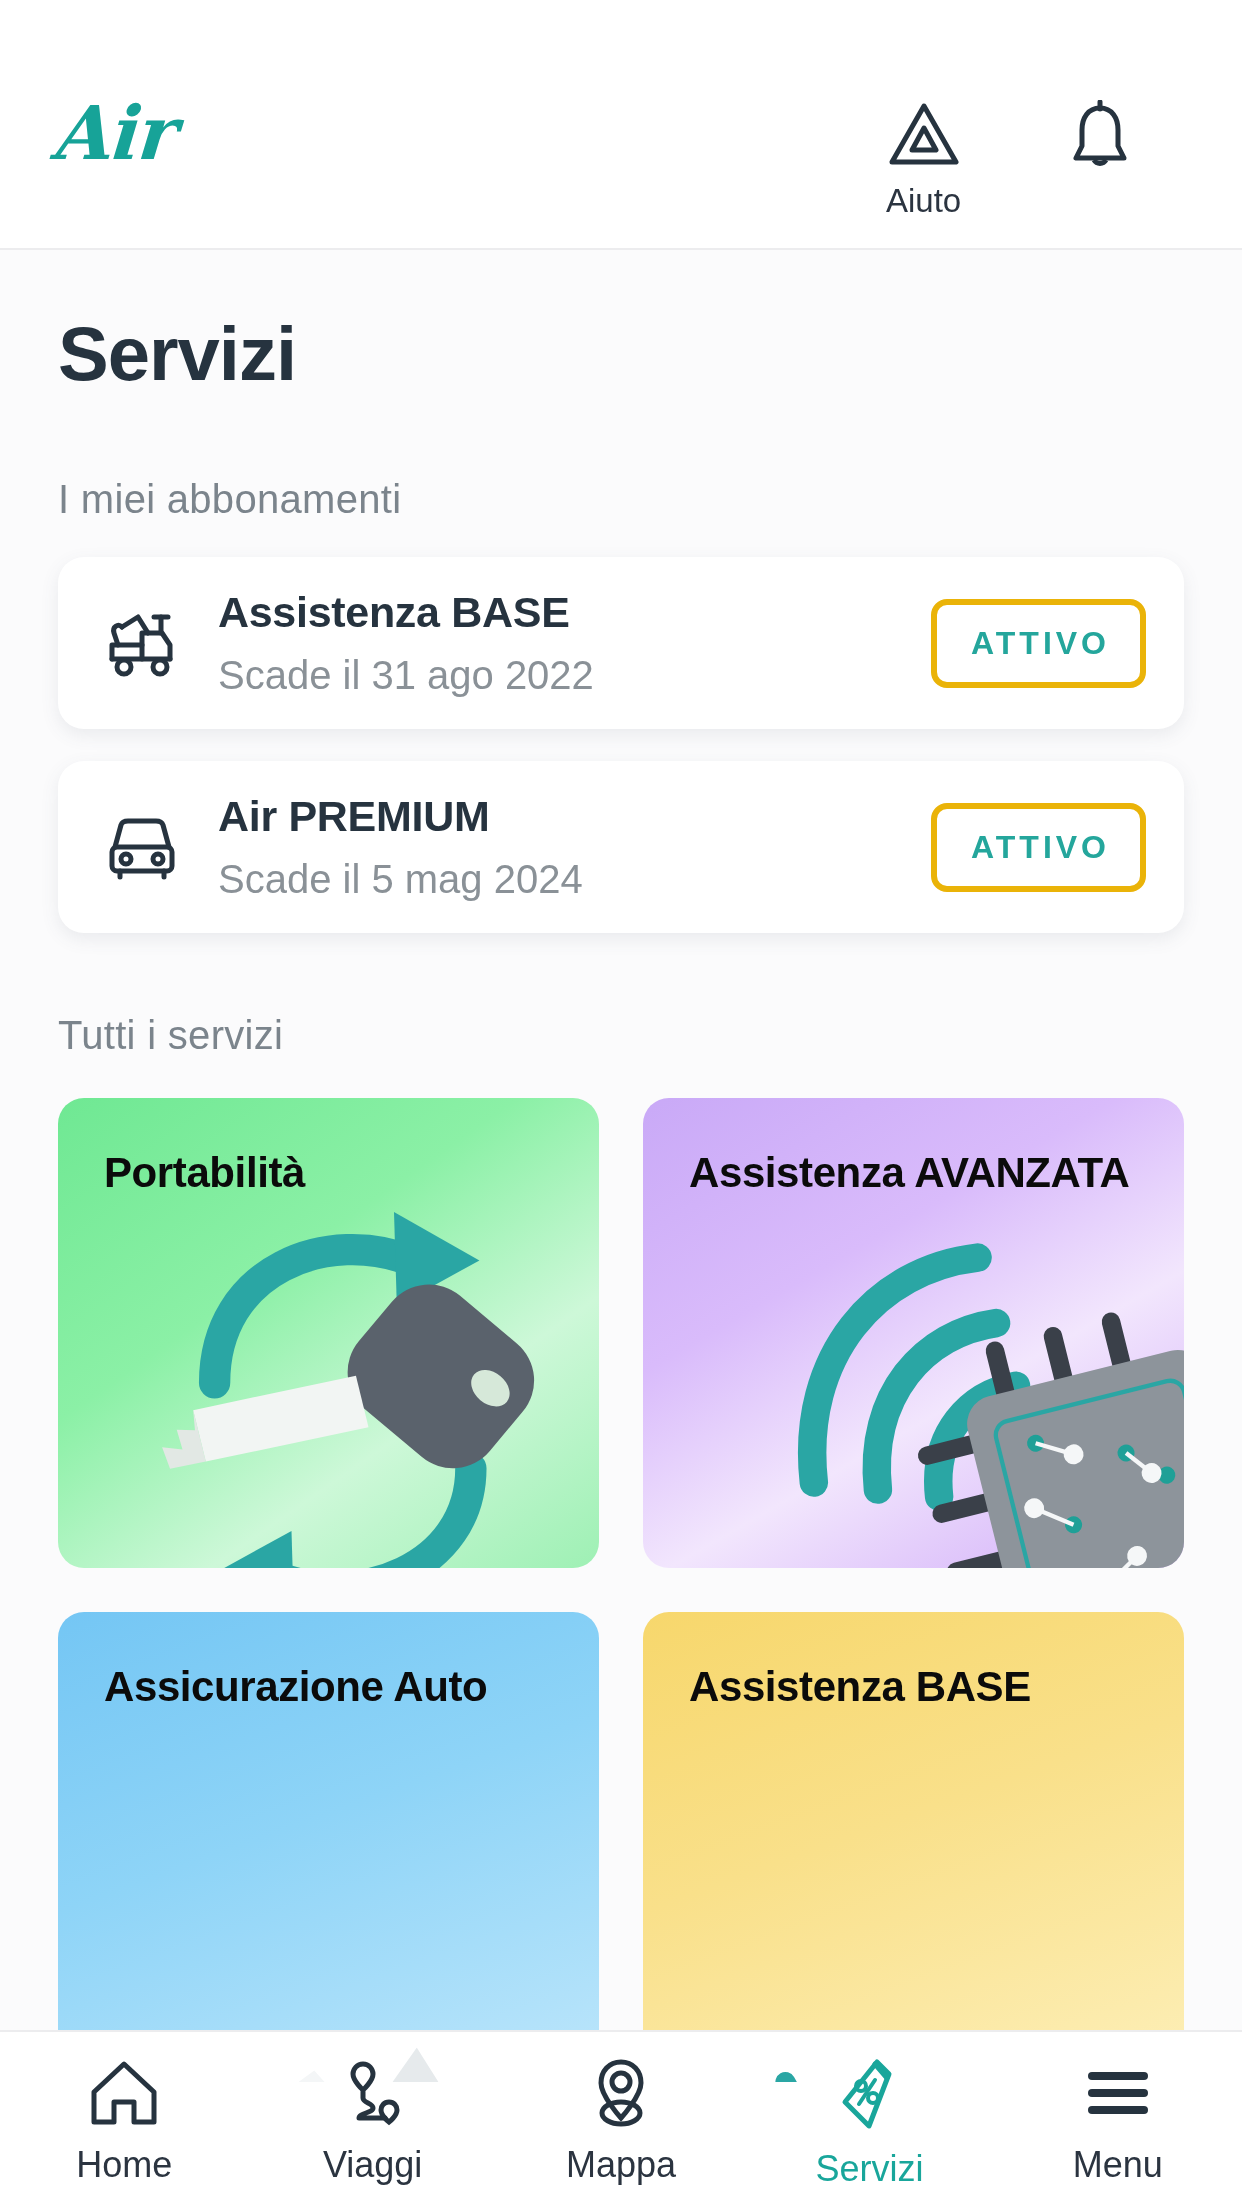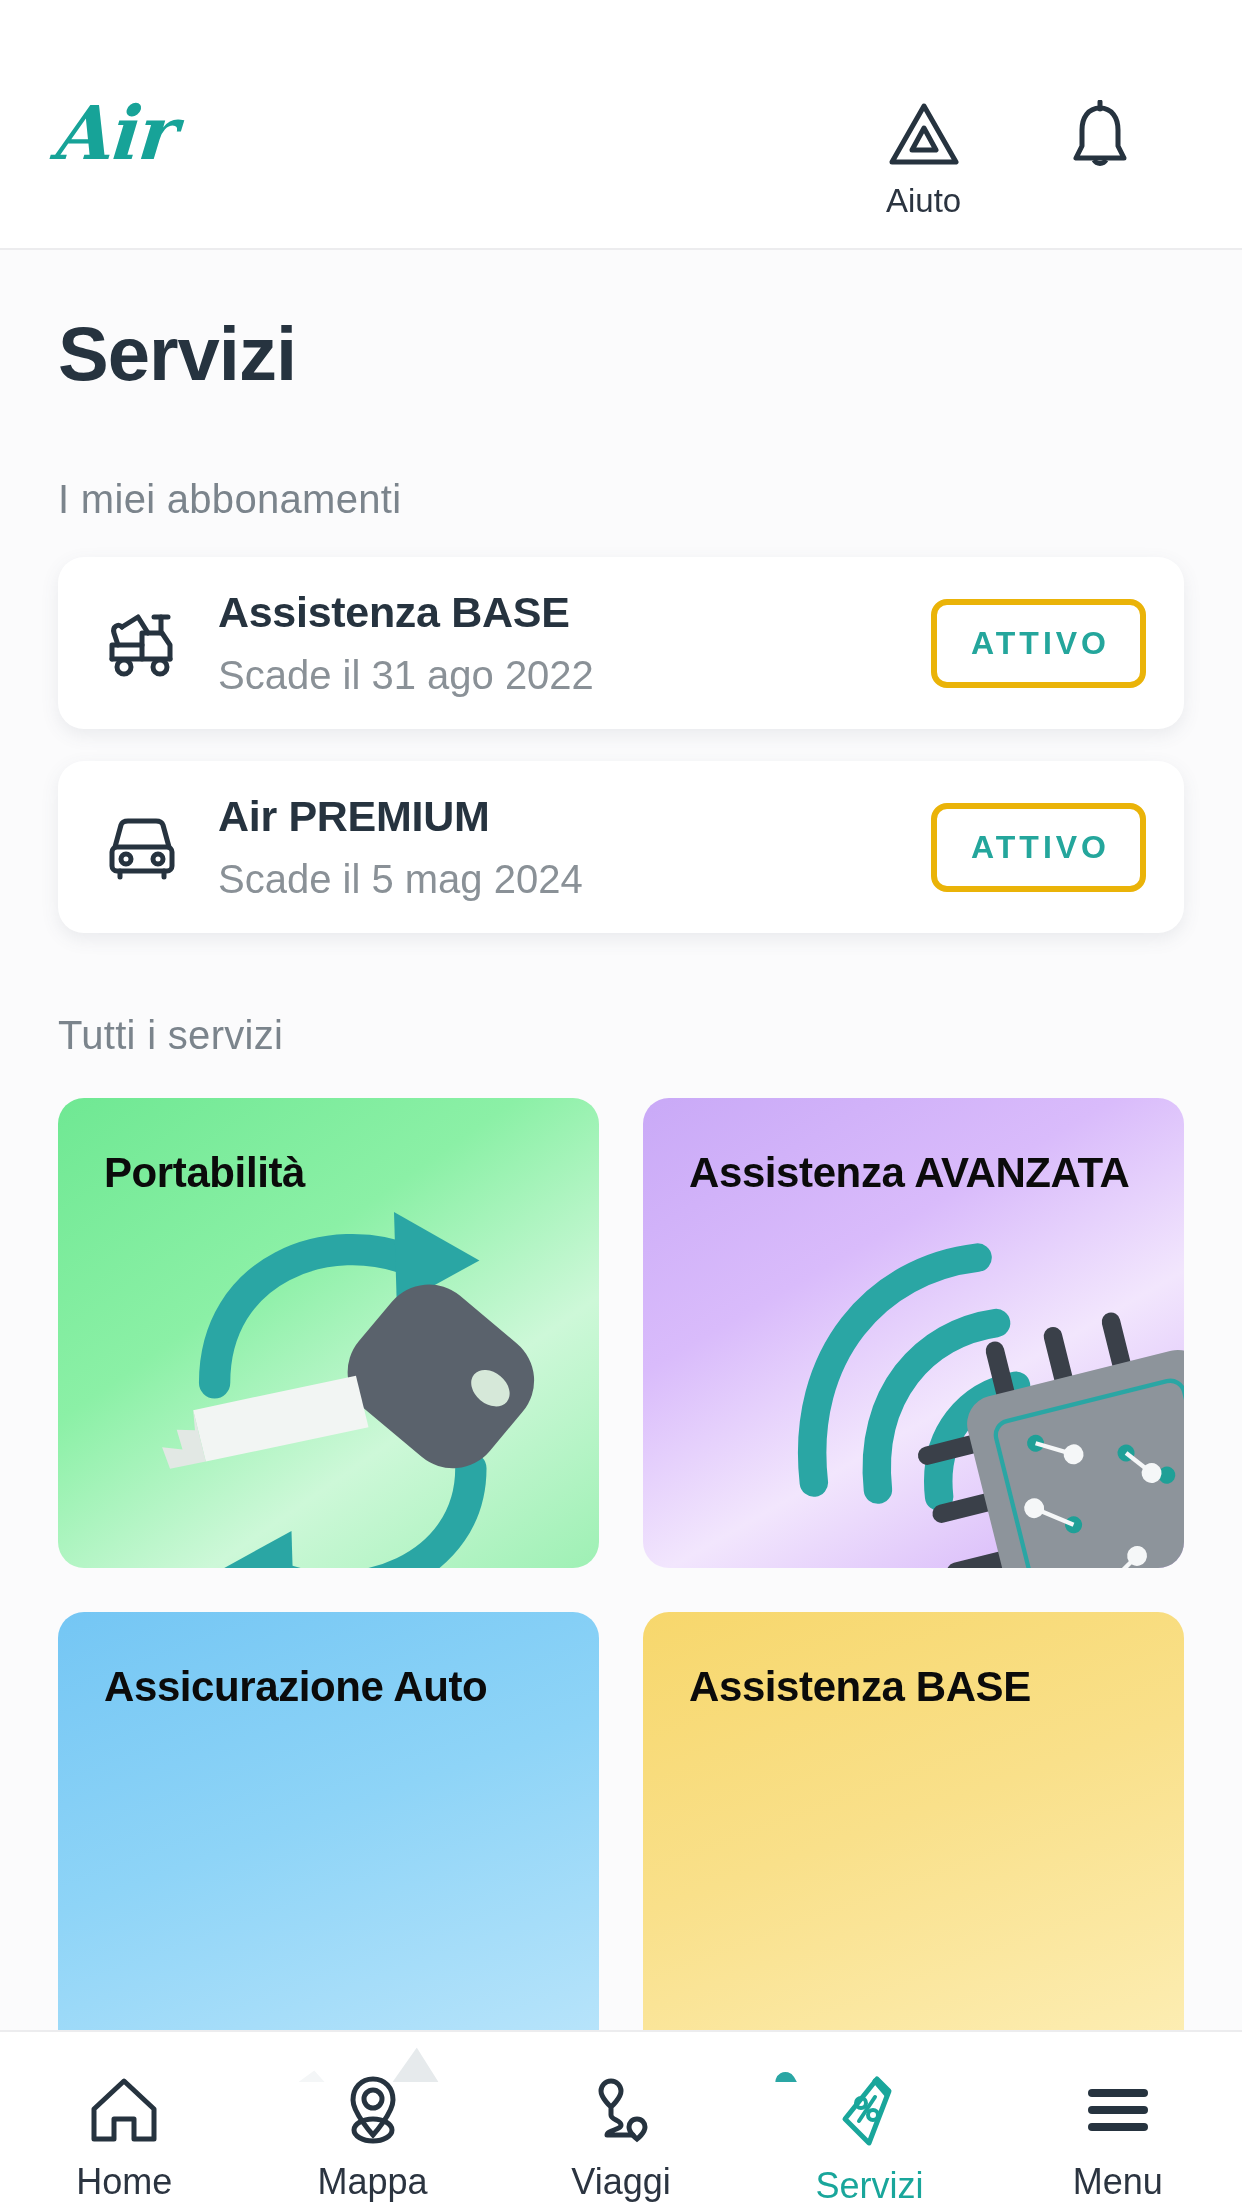--- a/index.html
+++ b/index.html
@@ -165,21 +165,21 @@
   .bottom-nav {
     position: absolute;
     left: 0;
     bottom: 0;
     width: 1242px;
     height: 178px;
     background: #ffffff;
     border-top: 2px solid #ececee;
     display: flex;
     align-items: flex-start;
-    padding-top: 43px;
+    padding-top: 26px;
     box-sizing: border-box;
   }
   .nav-item {
     flex: 1;
     display: flex;
     flex-direction: column;
     align-items: center;
   }
   .nav-label {
     margin-top: 12px;
@@ -370,37 +370,37 @@
       <svg width="76" height="70" viewBox="0 0 76 70">
         <path d="M8 34 L38 6 L68 34 L68 64 L48 64 L48 44 L28 44 L28 64 L8 64 Z" fill="none" stroke="#26333f" stroke-width="5" stroke-linejoin="round"></path>
       </svg>
     </span>
     <span class="nav-label">Home</span>
   </div>
 
   <div class="nav-item">
     <span>
       <svg width="76" height="70" viewBox="0 0 76 70">
+        <path d="M28 6 C22 6 18 11 18 16 C18 23 28 32 28 32 C28 32 38 23 38 16 C38 11 34 6 28 6 Z" fill="none" stroke="#26333f" stroke-width="5"></path>
+        <path d="M28 34 L28 40 C28 45 38 45 38 50 C38 55 24 55 24 60 L50 60" fill="none" stroke="#26333f" stroke-width="5" stroke-linecap="round" stroke-linejoin="round"></path>
+        <path d="M54 44 C49 44 46 48 46 52 C46 58 54 64 54 64 C54 64 62 58 62 52 C62 48 59 44 54 44 Z" fill="none" stroke="#26333f" stroke-width="5"></path>
+      </svg>
+    </span>
+    <span class="nav-label">Viaggi</span>
+  </div>
+
+  <div class="nav-item">
+    <span>
+      <svg width="76" height="70" viewBox="0 0 76 70">
         <path d="M38 4 C26 4 18 13 18 25 C18 38 38 60 38 60 C38 60 58 38 58 25 C58 13 50 4 38 4 Z" fill="none" stroke="#26333f" stroke-width="5"></path>
         <circle cx="38" cy="24" r="9" fill="none" stroke="#26333f" stroke-width="5"></circle>
         <ellipse cx="38" cy="55" rx="19" ry="11" fill="none" stroke="#26333f" stroke-width="5"></ellipse>
       </svg>
     </span>
     <span class="nav-label">Mappa</span>
-  </div>
-
-  <div class="nav-item">
-    <span>
-      <svg width="76" height="70" viewBox="0 0 76 70">
-        <path d="M28 6 C22 6 18 11 18 16 C18 23 28 32 28 32 C28 32 38 23 38 16 C38 11 34 6 28 6 Z" fill="none" stroke="#26333f" stroke-width="5"></path>
-        <path d="M28 34 L28 40 C28 45 38 45 38 50 C38 55 24 55 24 60 L50 60" fill="none" stroke="#26333f" stroke-width="5" stroke-linecap="round" stroke-linejoin="round"></path>
-        <path d="M54 44 C49 44 46 48 46 52 C46 58 54 64 54 64 C54 64 62 58 62 52 C62 48 59 44 54 44 Z" fill="none" stroke="#26333f" stroke-width="5"></path>
-      </svg>
-    </span>
-    <span class="nav-label">Viaggi</span>
   </div>
 
   <div class="nav-item active">
     <span>
       <svg width="76" height="74" viewBox="0 0 76 74">
         <path d="M46 4 L58 16 L38 68 L14 44 Z" fill="none" stroke="#19a69b" stroke-width="5" stroke-linejoin="round"></path>
         <path d="M44 6 L56 20" fill="none" stroke="#19a69b" stroke-width="5" stroke-linecap="round"></path>
         <circle cx="30" cy="28" r="5" fill="none" stroke="#19a69b" stroke-width="4"></circle>
         <circle cx="42" cy="40" r="5" fill="none" stroke="#19a69b" stroke-width="4"></circle>
         <line x1="44" y1="22" x2="28" y2="46" stroke="#19a69b" stroke-width="4" stroke-linecap="round"></line>

